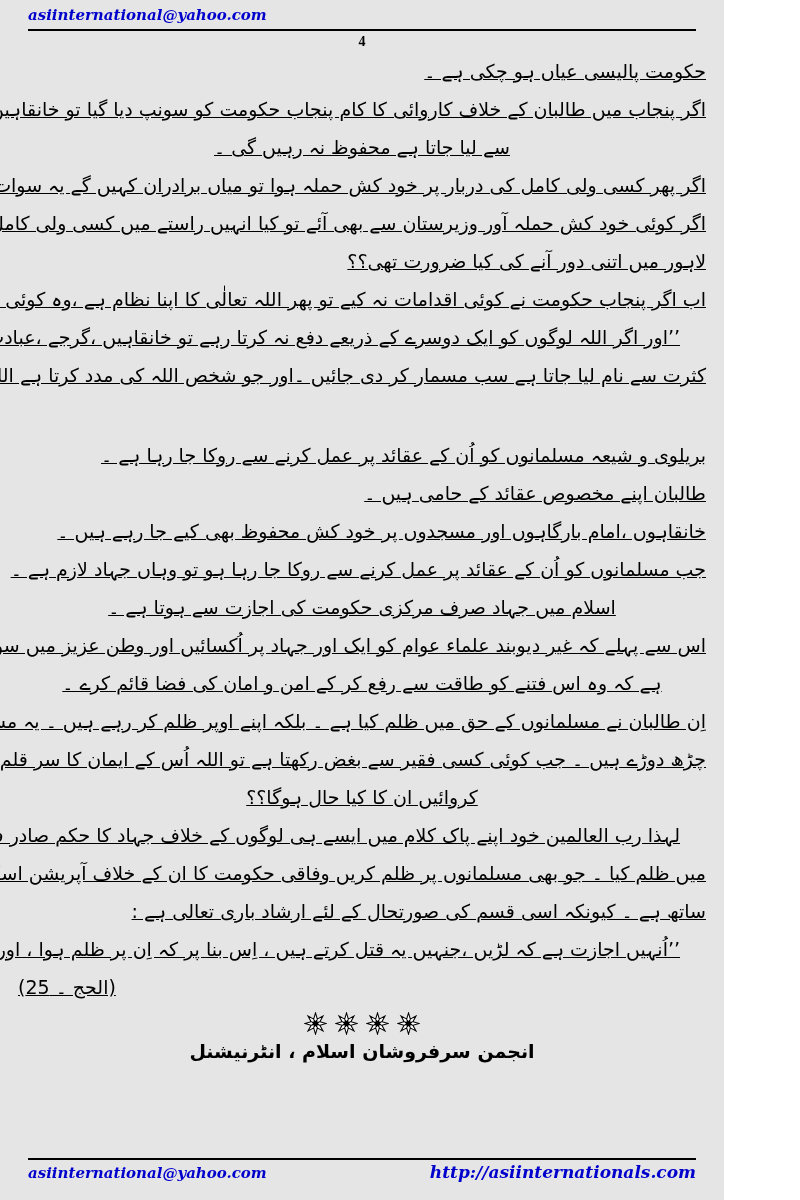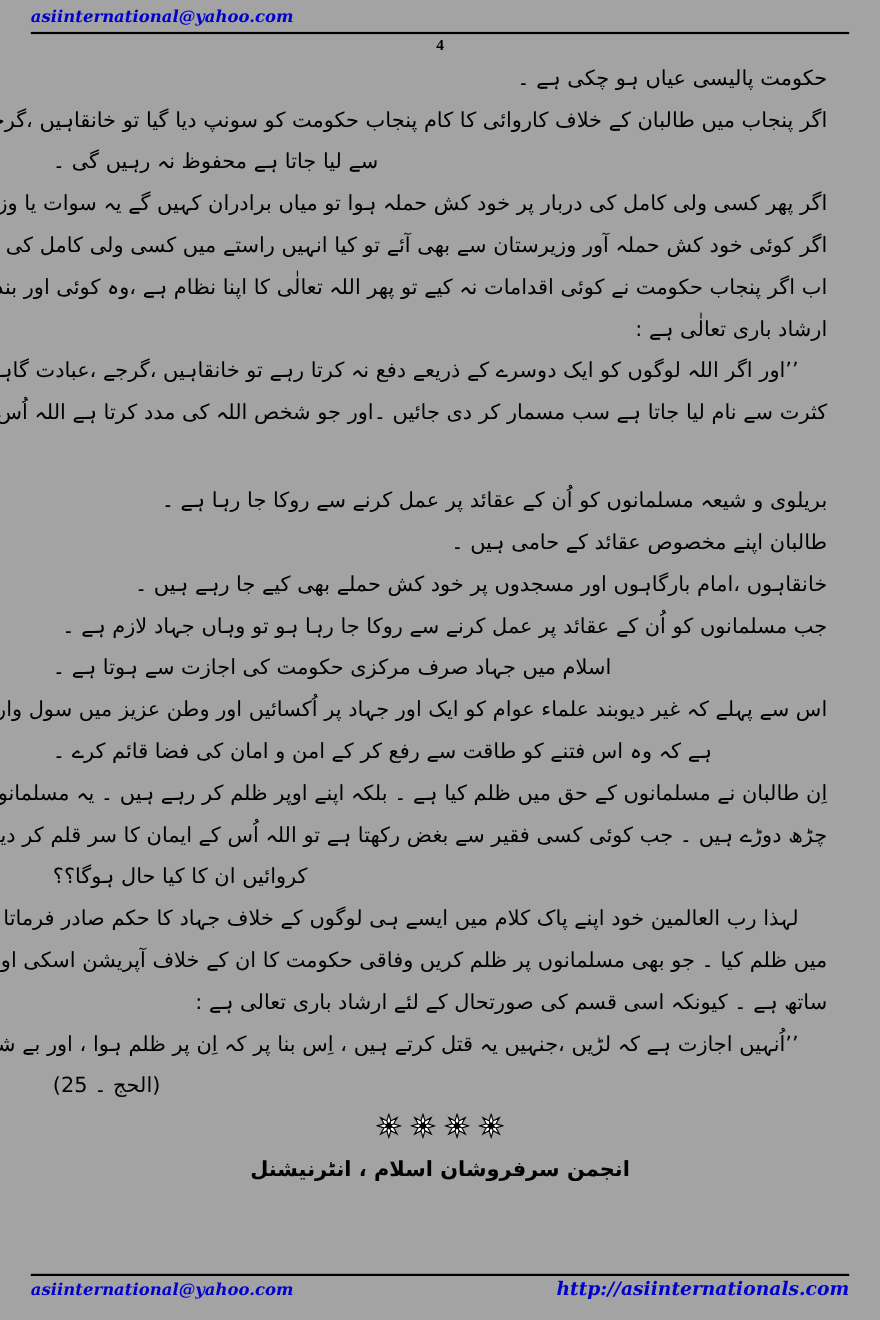--- a/index.html
+++ b/index.html
@@ -1,19 +1,19 @@
 <!DOCTYPE html>
 <html lang="ur"><head>
 <meta charset="utf-8">
 <style>
   html,body{margin:0;padding:0;background:#ffffff;}
   .page{
     position:relative;
-    width:800px;height:1200px;
-    background:#a3a3a3;
+    width:724px;height:1200px;
+    background:#e5e5e5;
     color:#000;
     font-family:"DejaVu Sans",sans-serif;
     overflow:hidden;
   }
   
   .link{
     color:#0000cc;
     font-family:"DejaVu Serif",serif;
     font-style:italic;
     font-weight:bold;
@@ -26,42 +26,42 @@
   .page-number{
     text-align:center;
     font-family:"Liberation Serif",serif;
     font-weight:bold;
     font-size:14px;
     margin-top:3px;
   }
   
   .body-text{
     direction:rtl;
-    padding:0 48px;
+    padding:0 18px;
     margin-top:2px;
+    text-decoration:underline;
   }
   .line{
     font-size:19px;
     height:38px;
     line-height:38px;
     text-align:right;
     white-space:nowrap;
   }
-  .line.center{text-align:left;}
+  .line.center{text-align:center;}
   .line.left{text-align:left;}
   .line.indent{padding-right:26px;}
   .line.gap{margin-bottom:42px;}
   .ornament-row{text-align:center;margin-top:6px;height:28px;}
   .ornament-row .star{display:inline-block;margin:0 4px;vertical-align:middle;}
   .org-name{
     direction:rtl;
     text-align:center;
     font-weight:bold;
     font-size:19px;
-    margin-top:12px;
   }
   .footer{position:absolute;left:0;right:0;bottom:18px;padding:0 28px;}
   .footer-row{display:flex;justify-content:space-between;align-items:baseline;margin-top:2px;}
   .footer .email{font-size:15px;}
   .footer .url{font-size:17px;}
 </style>
 </head>
 <body>
 
 <div class="page">
@@ -71,27 +71,27 @@
     <div class="rule"></div>
     <div class="page-number">4</div>
   </div>
 
   <div class="body-text" id="lines-container" dir="rtl">
       <div class="line right" dir="rtl">حکومت پالیسی عیاں ہو چکی ہے ۔</div>
       <div class="line right" dir="rtl">اگر پنجاب میں طالبان کے خلاف کاروائی کا کام پنجاب حکومت کو سونپ دیا گیا تو خانقاہیں ،گرجے ،کلیسے ،مسجدیں جہاں اللہ کا نام کثرت</div>
       <div class="line center" dir="rtl">سے لیا جاتا ہے محفوظ نہ رہیں گی ۔</div>
       <div class="line right" dir="rtl">اگر پھر کسی ولی کامل کی دربار پر خود کش حملہ ہوا تو میاں برادران کہیں گے یہ سوات یا وزیرستان سے آئے تھے ۔</div>
       <div class="line right" dir="rtl">اگر کوئی خود کش حملہ آور وزیرستان سے بھی آئے تو کیا انہیں راستے میں کسی ولی کامل کی دربار نظر نہیں آئی تھی؟؟</div>
+      <div class="line right" dir="rtl">لاہور میں اتنی دور آنے کی کیا ضرورت تھی؟؟</div>
       <div class="line right" dir="rtl">اب اگر پنجاب حکومت نے کوئی اقدامات نہ کیے تو پھر اللہ تعالٰی کا اپنا نظام ہے ،وہ کوئی اور بندوبست فرمائیگا ۔</div>
-      <div class="line right" dir="rtl">ارشاد باری تعالٰی ہے :</div>
       <div class="line right indent" dir="rtl">’’اور اگر اللہ لوگوں کو ایک دوسرے کے ذریعے دفع نہ کرتا رہے تو خانقاہیں ،گرجے ،عبادت گاہیں اور مسجدیں جہاں اللہ کا</div>
       <div class="line right gap" dir="rtl">کثرت سے نام لیا جاتا ہے سب مسمار کر دی جائیں ۔اور جو شخص اللہ کی مدد کرتا ہے اللہ اُس کی ضرور مدد کرتا ہے ۔‘‘ (الحج ۔ 40)</div>
       <div class="line right" dir="rtl">بریلوی و شیعہ مسلمانوں کو اُن کے عقائد پر عمل کرنے سے روکا جا رہا ہے ۔</div>
       <div class="line right" dir="rtl">طالبان اپنے مخصوص عقائد کے حامی ہیں ۔</div>
-      <div class="line right" dir="rtl">خانقاہوں ،امام بارگاہوں اور مسجدوں پر خود کش حملے بھی کیے جا رہے ہیں ۔</div>
+      <div class="line right" dir="rtl">خانقاہوں ،امام بارگاہوں اور مسجدوں پر خود کش محفوظ بھی کیے جا رہے ہیں ۔</div>
       <div class="line right" dir="rtl">جب مسلمانوں کو اُن کے عقائد پر عمل کرنے سے روکا جا رہا ہو تو وہاں جہاد لازم ہے ۔</div>
       <div class="line center" dir="rtl">اسلام میں جہاد صرف مرکزی حکومت کی اجازت سے ہوتا ہے ۔</div>
       <div class="line right" dir="rtl">اس سے پہلے کہ غیر دیوبند علماء عوام کو ایک اور جہاد پر اُکسائیں اور وطن عزیز میں سول وار شروع ہو جائے وفاقی حکومت کے لئے ضروری</div>
       <div class="line center" dir="rtl">ہے کہ وہ اس فتنے کو طاقت سے رفع کر کے امن و امان کی فضا قائم کرے ۔</div>
       <div class="line right" dir="rtl">اِن طالبان نے مسلمانوں کے حق میں ظلم کیا ہے ۔ بلکہ اپنے اوپر ظلم کر رہے ہیں ۔ یہ مسلمانوں پر اور اولیاء کرام کے درباروں پر</div>
       <div class="line right" dir="rtl">چڑھ دوڑے ہیں ۔ جب کوئی کسی فقیر سے بغض رکھتا ہے تو اللہ اُس کے ایمان کا سر قلم کر دیتا ہے ۔ جو عناصر ان کے درباروں پر خود کش حملے</div>
       <div class="line center" dir="rtl">کروائیں ان کا کیا حال ہوگا؟؟</div>
       <div class="line right indent" dir="rtl">لہذا رب العالمین خود اپنے پاک کلام میں ایسے ہی لوگوں کے خلاف جہاد کا حکم صادر فرماتا ہے کہ انہوں نے مسلمانوں کے حق</div>
       <div class="line right" dir="rtl">میں ظلم کیا ۔ جو بھی مسلمانوں پر ظلم کریں وفاقی حکومت کا ان کے خلاف آپریشن اسکی اولین ذمہ داری ہے ۔اور خدا ہماری پاک فوج کے</div>
       <div class="line right" dir="rtl">ساتھ ہے ۔ کیونکہ اسی قسم کی صورتحال کے لئے ارشاد باری تعالی ہے :</div>

